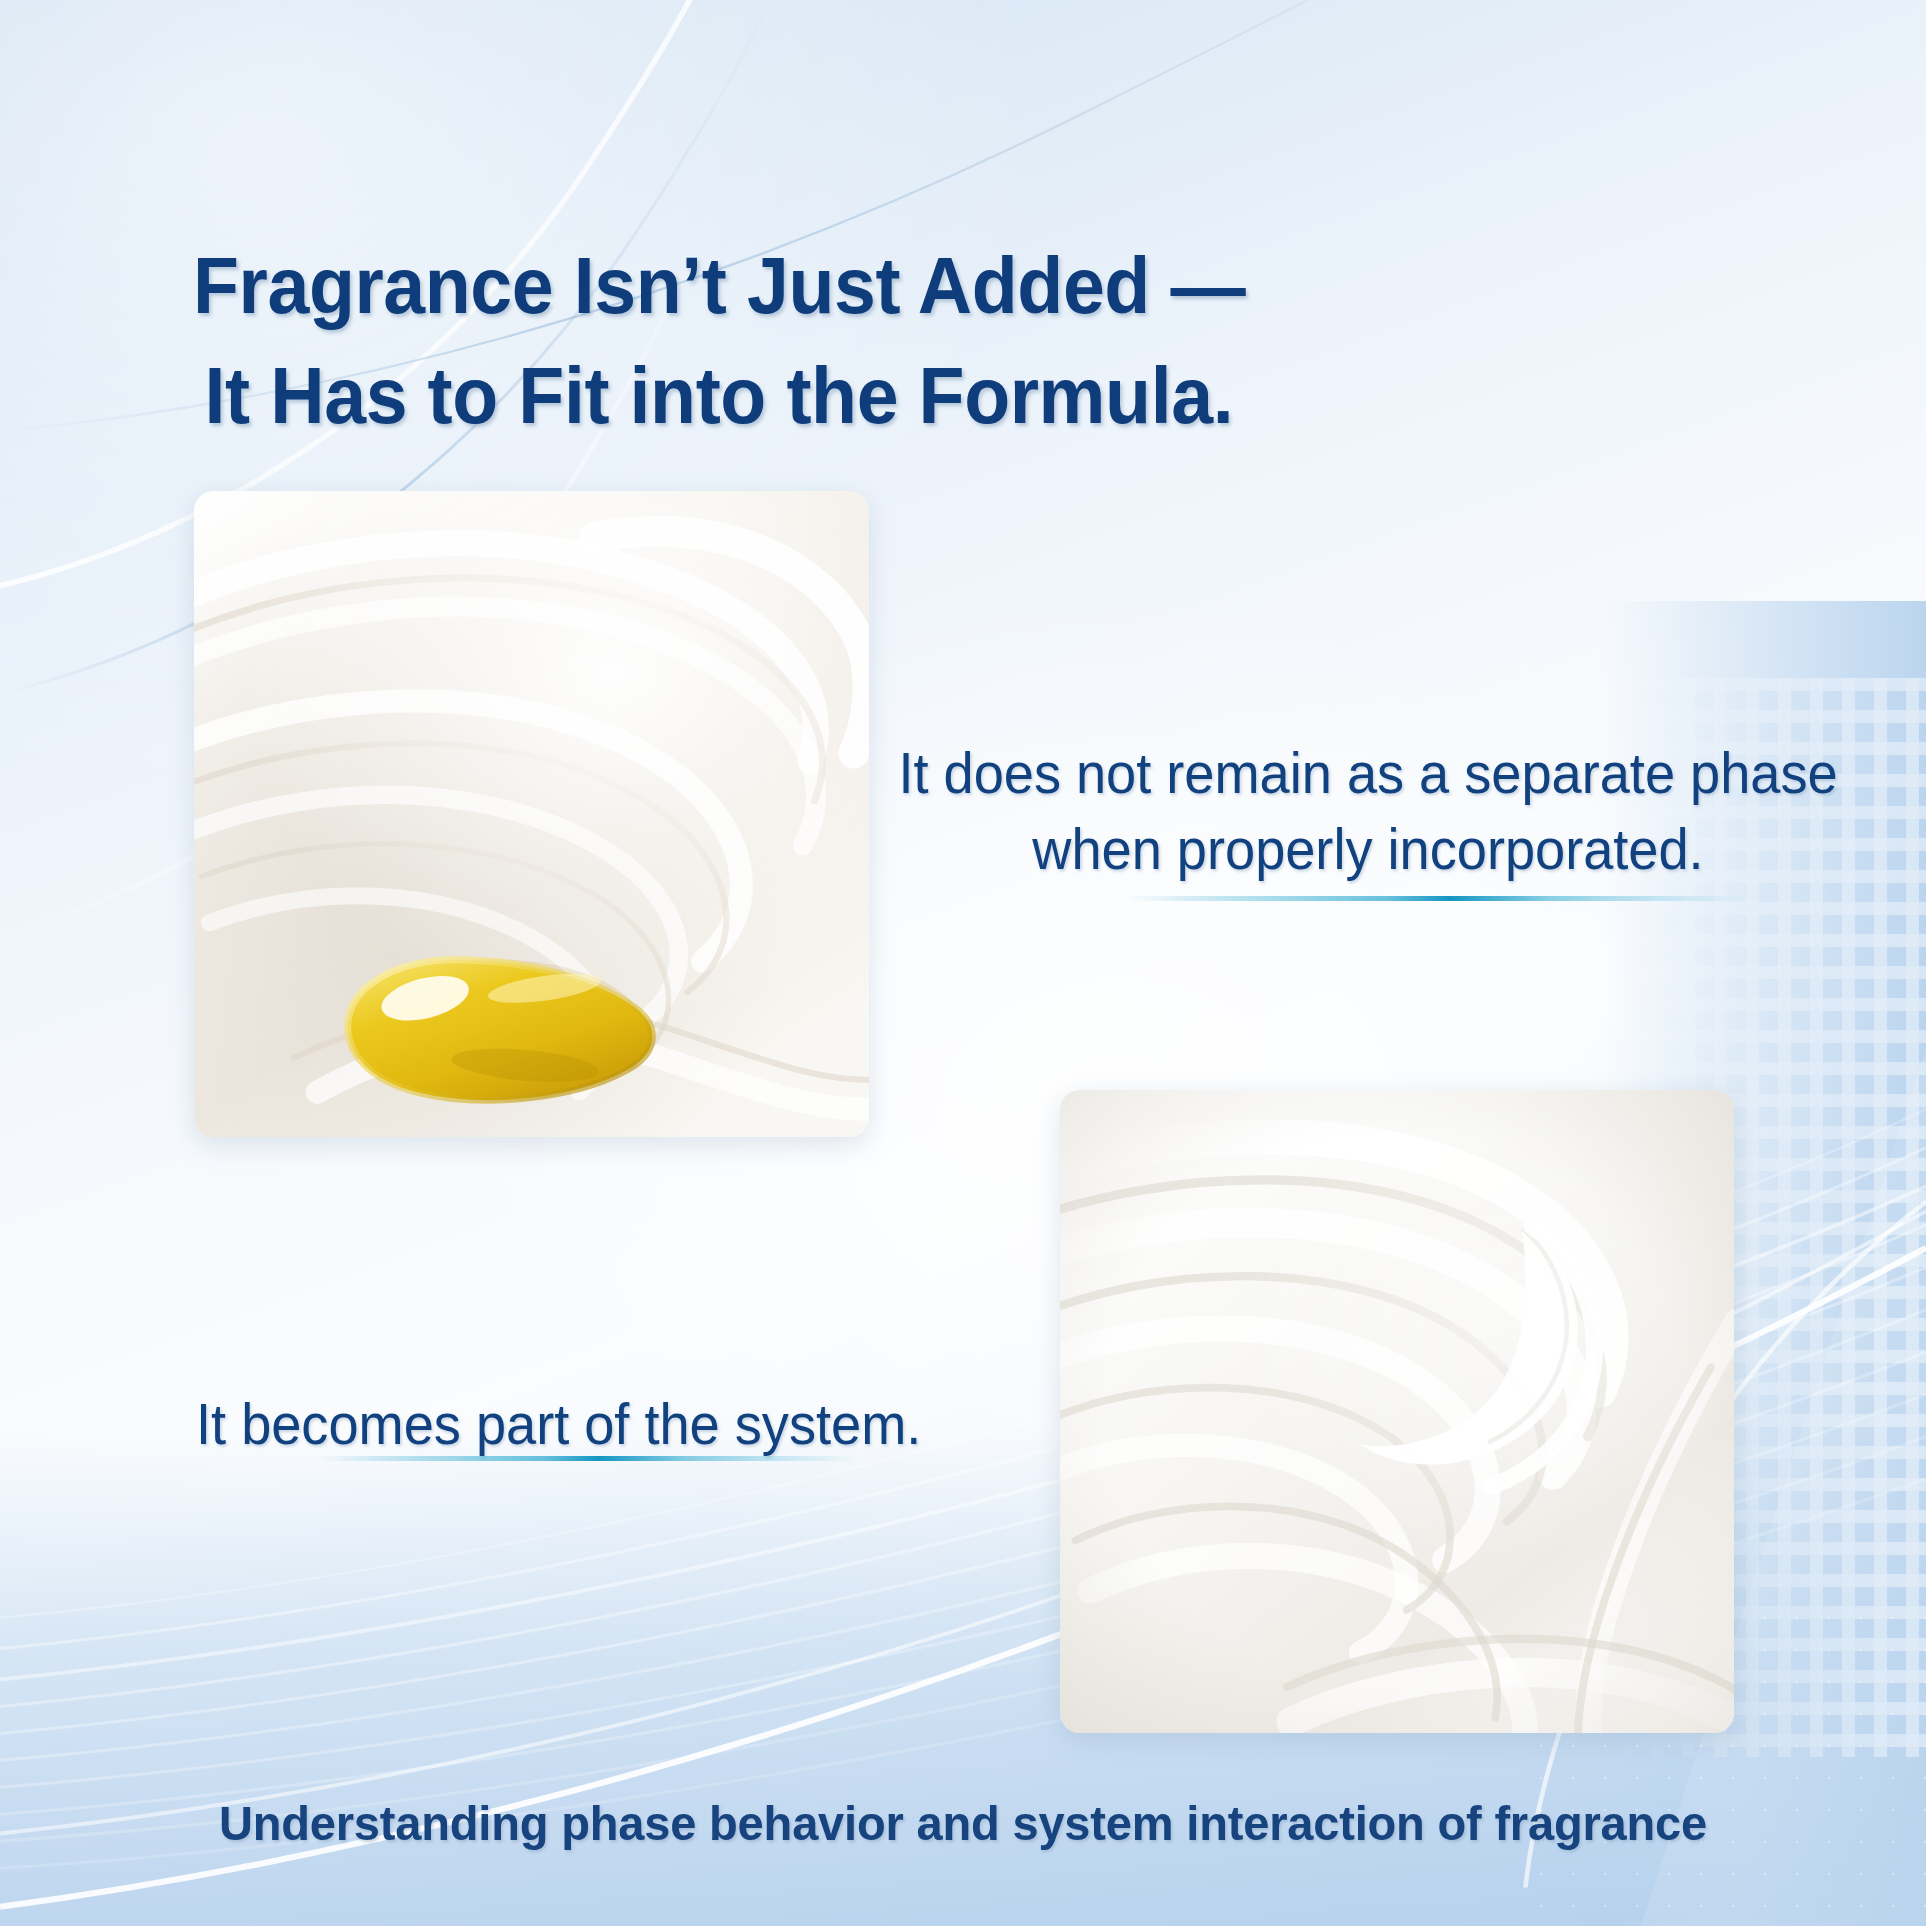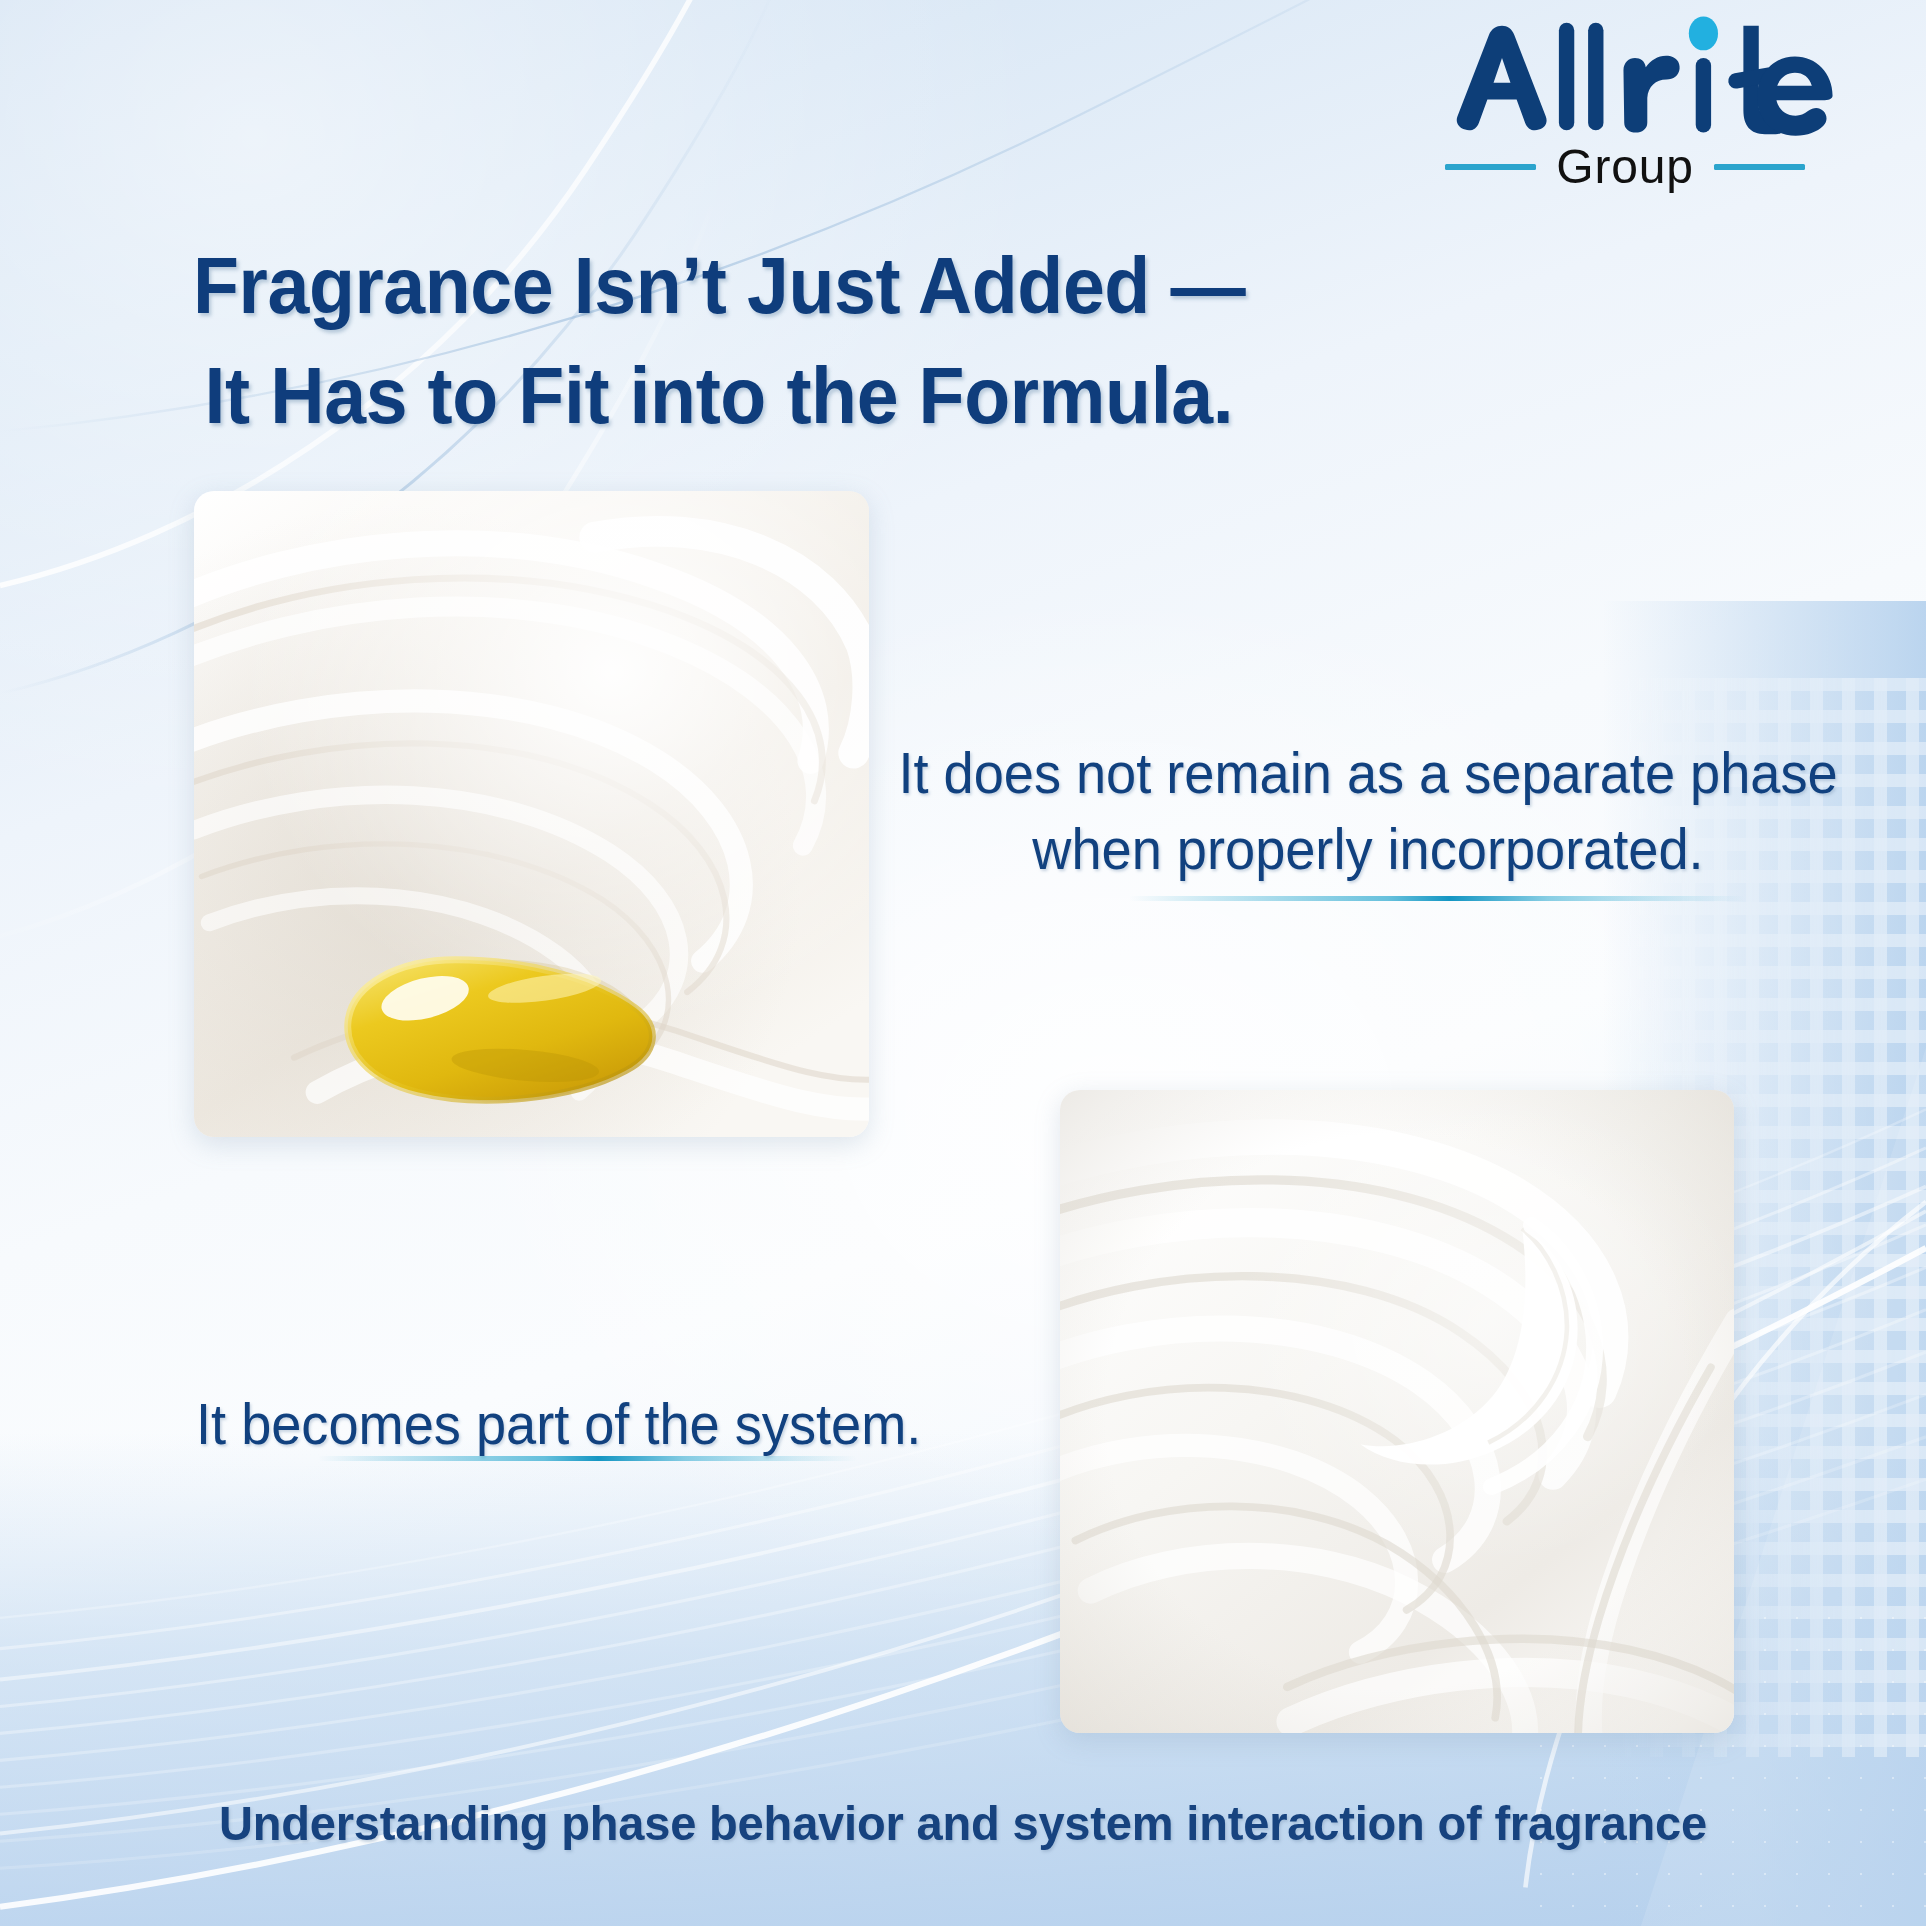--- a/index.html
+++ b/index.html
@@ -257,50 +257,20 @@
       </g>
 
       <path d="M 0,2475 C 420,2420 900,2300 1380,2120 C 1840,1948 2200,1780 2500,1620" fill="none" stroke="#ffffff" stroke-opacity="0.9" stroke-width="8"></path>
       <path d="M 0,2380 C 480,2330 1020,2206 1520,2020 C 1960,1856 2260,1706 2500,1572" fill="none" stroke="#ffffff" stroke-opacity="0.55" stroke-width="5"></path>
 
       <path d="M 2500,1360 L 2130,2500 L 2500,2500 Z" fill="#ffffff" fill-opacity="0.12"></path>
       <path d="M 2500,1560 C 2330,1690 2180,1880 2080,2100 C 2020,2240 1990,2360 1980,2450" fill="none" stroke="#ffffff" stroke-opacity="0.65" stroke-width="6"></path>
     </svg>
   </div>
 
-  <div class="logo">
-    <div class="logo-word">
-      <svg width="416" height="123" viewBox="0 0 540 160">
-        <g fill="#0d3e78">
-
-          <path d="M52 132 L93 26 C96 18 103 14 110 14 C117 14 123 18 126 26 L167 132 C170 140 166 147 158 149 C150 152 143 148 140 140 L129 110 L91 110 L80 140 C77 148 70 152 62 149 C54 147 49 140 52 132 Z M99 88 L121 88 L110 56 Z"></path>
-
-          <rect x="184" y="10" width="20" height="140" rx="10"></rect>
-
-          <rect x="222" y="10" width="20" height="140" rx="10"></rect>
-
-          <path d="M268 72 C268 62 275 56 283 56 C290 56 296 60 297 68 C304 58 314 52 326 53 C336 54 342 61 341 70 C340 79 333 84 324 84 C310 84 300 93 299 108 L299 140 C299 148 292 153 284 153 C276 153 269 148 269 140 Z"></path>
-
-          <rect x="362" y="56" width="20" height="97" rx="10"></rect>
-
-          <path d="M424 14 L444 14 L444 118 C444 126 449 130 457 130 L466 130 C474 130 479 135 479 143 C479 151 474 155 466 155 L452 155 C433 155 424 144 424 124 Z"></path>
-          <rect x="404" y="72" width="62" height="20" rx="10" transform="rotate(-10 435 82)"></rect>
-
-          <path d="M540 105 C540 76 519 54 491 54 C463 54 442 77 442 107 C442 137 463 157 492 157 C507 157 520 152 528 144 C534 138 533 130 528 125 C522 119 515 120 508 125 C503 129 498 131 492 131 C479 131 470 123 467 111 L527 111 C535 111 540 109 540 105 Z M468 92 C472 81 481 75 491 75 C502 75 510 81 513 92 Z"></path>
-        </g>
-
-        <ellipse cx="372" cy="24" rx="19" ry="22" fill="#22b0e0"></ellipse>
-      </svg>
-    </div>
-    <div class="logo-sub">
-      <span class="logo-rule"></span>
-      <span class="logo-sub-text">Group</span>
-      <span class="logo-rule"></span>
-    </div>
-  </div>
 
   <div class="headline">
     <div class="headline-line-1">Fragrance Isn’t Just Added —</div>
     <div class="headline-line-2">It Has to Fit into the Formula.</div>
   </div>
 
   <div class="photo" id="photo-cream-oil">
     <svg viewBox="0 0 876 838" preserveAspectRatio="xMidYMid slice">
       <defs>
         <linearGradient id="creamBase1" x1="0" y1="0" x2="0.7" y2="1">

